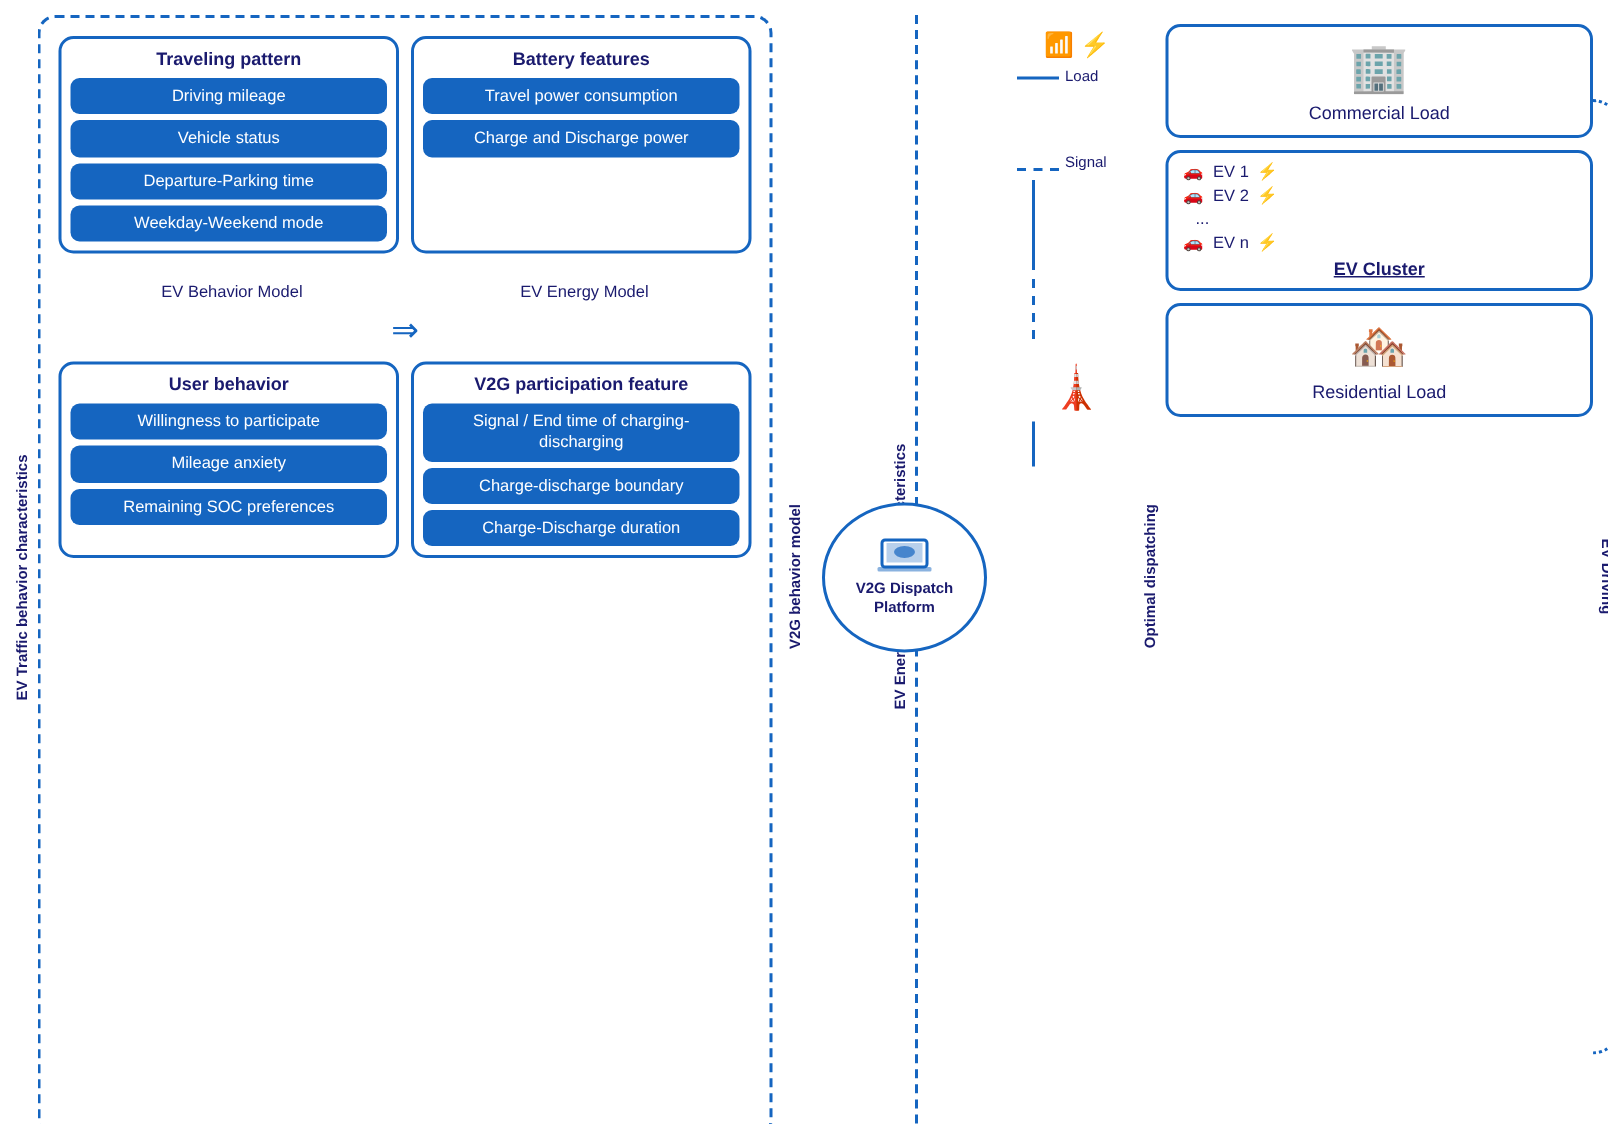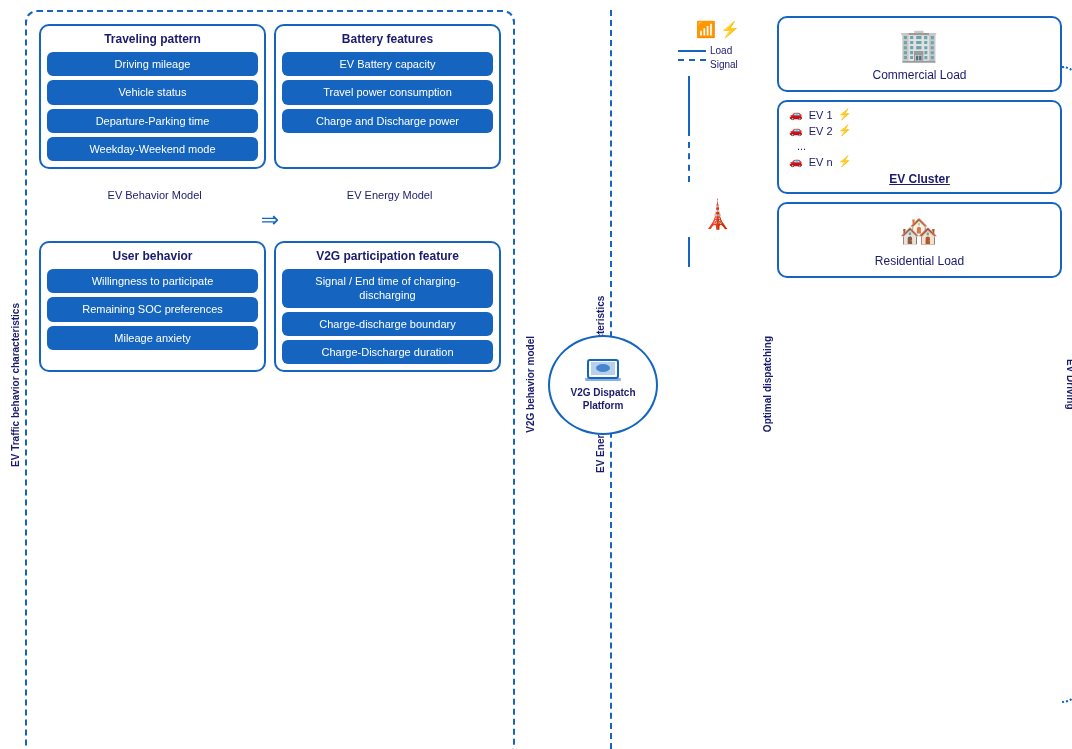--- a/index.html
+++ b/index.html
@@ -192,42 +192,41 @@
           <div class="model-box">
             <div class="model-box-title">Traveling pattern</div>
             <div class="blue-item">Driving mileage</div>
             <div class="blue-item">Vehicle status</div>
             <div class="blue-item">Departure-Parking time</div>
             <div class="blue-item">Weekday-Weekend mode</div>
           </div>
 
           <div class="model-box">
             <div class="model-box-title">Battery features</div>
-            <div class="blue-item">EV Battery capacity</div>
             <div class="blue-item">Travel power consumption</div>
             <div class="blue-item">Charge and Discharge power</div>
           </div>
         </div>
 
         <div style="display:flex; justify-content:space-around; margin-bottom:6px;">
           <div class="model-label">EV Behavior Model</div>
           <div class="model-label">EV Energy Model</div>
         </div>
 
         <div style="display:flex; justify-content:center; margin-bottom:4px;">
           <span style="font-size:22px; color:#1565c0;">⇒</span>
         </div>
 
         <div class="ev-models-grid">
 
           <div class="model-box">
             <div class="model-box-title">User behavior</div>
             <div class="blue-item">Willingness to participate</div>
+            <div class="blue-item">Mileage anxiety</div>
             <div class="blue-item">Remaining SOC preferences</div>
-            <div class="blue-item">Mileage anxiety</div>
           </div>
 
           <div class="model-box">
             <div class="model-box-title">V2G participation feature</div>
             <div class="blue-item">Signal / End time of charging-discharging</div>
             <div class="blue-item">Charge-discharge boundary</div>
             <div class="blue-item">Charge-Discharge duration</div>
           </div>
         </div>
 
@@ -269,21 +268,21 @@
         <div style="display:flex; gap:4px; justify-content:center;">
           <span style="font-size:16px; color:#1565c0;">📶</span>
           <span style="font-size:16px; color:#1565c0;">⚡</span>
         </div>
 
         <div style="display:flex; flex-direction:column; gap:3px;">
           <div style="display:flex; align-items:center; gap:4px;">
             <div style="width:28px; height:2px; background:#1565c0;"></div>
             <span style="font-size:10px; color:#1a1a6e;">Load</span>
           </div>
-          <div style="display:flex; align-items:flex-start; gap:4px;">
+          <div style="display:flex; align-items:flex-end; gap:4px;margin-top:43px;">
             <div style="width:28px; height:2px; border-top:2px dashed #1565c0;"></div>
             <span style="font-size:10px; color:#1a1a6e;">Signal</span>
           </div>
         </div>
 
         <div style="border-left:2px solid #1565c0; height:60px; margin-left:10px;"></div>
         <div style="border-left:2px dashed #1565c0; height:40px; margin-left:10px;"></div>
 
         <div style="font-size:28px; color:#1565c0; text-align:center; margin-top:10px;">🗼</div>
         <div style="border-left:2px solid #1565c0; height:30px; margin-left:10px;"></div>

